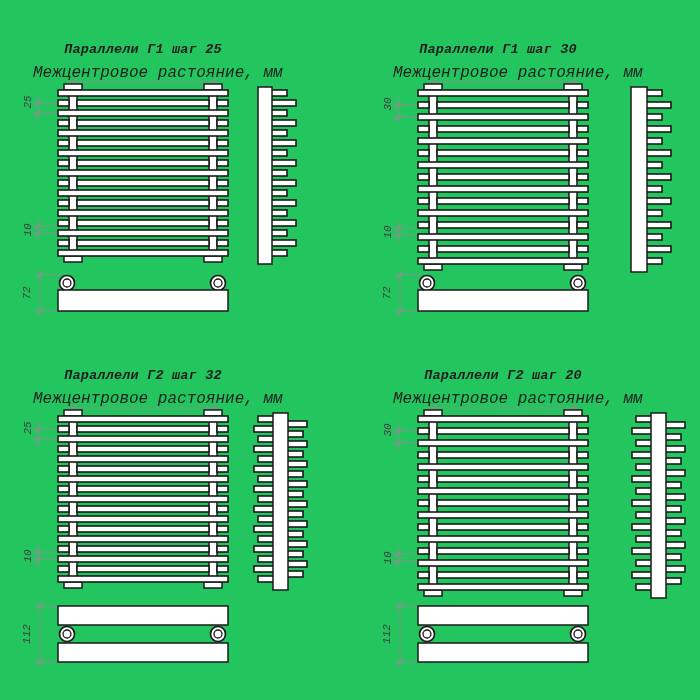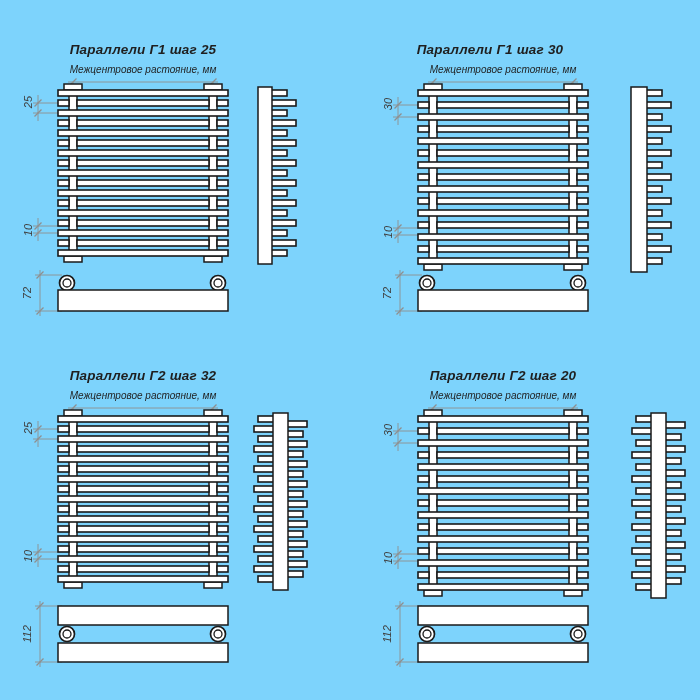--- a/index.html
+++ b/index.html
@@ -9,30 +9,30 @@
   }
   svg{position:absolute;left:0;top:0}
   .s-main{fill:#fff;stroke:var(--line,#1a1a1a);stroke-width:1.5px}
   .s-bar{fill:#fff;stroke:var(--line,#1a1a1a);stroke-width:1.6px}
   .s-dim{fill:none;stroke:var(--dim,#8f8f8f);stroke-width:0.9px}
   .s-tick{fill:none;stroke:var(--dim,#8f8f8f);stroke-width:1.2px}
   .c-out{stroke-width:1.7px}
   .c-in{stroke-width:1.3px}
   .txt{position:absolute;text-align:center;font-style:italic;color:#1f1f1f;white-space:nowrap}
   .title{font-weight:bold;font-size:13.5px;letter-spacing:.2px}
-  .subtitle{font-size:10px}
+  .subtitle{font-size:16px}
   .vlabel{
     position:absolute;width:40px;height:12px;display:flex;align-items:center;justify-content:center;
     font-style:italic;font-size:11px;color:#3f3f3f;transform:rotate(-90deg);white-space:nowrap;
   }
 </style>
 </head>
 <body>
 
-<div class="stage" style="background: #7dd3fc;">
+<div class="stage" style="background: #22c55e; font-family: Liberation Mono, monospace;">
   <svg id="drawing" width="700" height="700">
       <line x1="68" y1="82" x2="218" y2="82" class="s-dim"></line>
       <line x1="69.5" y1="85.5" x2="76.5" y2="78.5" class="s-tick"></line>
       <line x1="209.5" y1="85.5" x2="216.5" y2="78.5" class="s-tick"></line>
       <line x1="73" y1="82" x2="73" y2="84" class="s-dim"></line>
       <line x1="213" y1="82" x2="213" y2="84" class="s-dim"></line>
       <line x1="33" y1="103" x2="60" y2="103" class="s-dim"></line>
       <line x1="33" y1="113" x2="60" y2="113" class="s-dim"></line>
       <line x1="38" y1="95" x2="38" y2="121" class="s-dim"></line>
       <line x1="34.5" y1="106.5" x2="41.5" y2="99.5" class="s-tick"></line>
@@ -379,21 +379,21 @@
 
   <div>
     <div class="txt title" style="left: 33px; top: 42px; width: 220px;">Параллели Г1 шаг 25</div>
     <div class="txt subtitle" style="left: 33px; top: 64px; width: 220px;">Межцентровое растояние, мм</div>
     <div class="vlabel" style="left: 8px; top: 96px;">25</div>
     <div class="vlabel" style="left: 8px; top: 223.5px;">10</div>
     <div class="vlabel" style="left: 7px; top: 287px;">72</div>
   </div>
 
   <div>
-    <div class="txt title" style="left: 380px; top: 42px; width: 220px;">Параллели Г1 шаг 30</div>
+    <div class="txt title" style="left: 388px; top: 42px; width: 220px;">Параллели Г1 шаг 30</div>
     <div class="txt subtitle" style="left: 393px; top: 64px; width: 220px;">Межцентровое растояние, мм</div>
     <div class="vlabel" style="left: 368px; top: 98px;">30</div>
     <div class="vlabel" style="left: 368px; top: 225.5px;">10</div>
     <div class="vlabel" style="left: 367px; top: 287px;">72</div>
   </div>
 
   <div>
     <div class="txt title" style="left: 33px; top: 368px; width: 220px;">Параллели Г2 шаг 32</div>
     <div class="txt subtitle" style="left: 33px; top: 390px; width: 220px;">Межцентровое растояние, мм</div>
     <div class="vlabel" style="left: 8px; top: 422px;">25</div>

